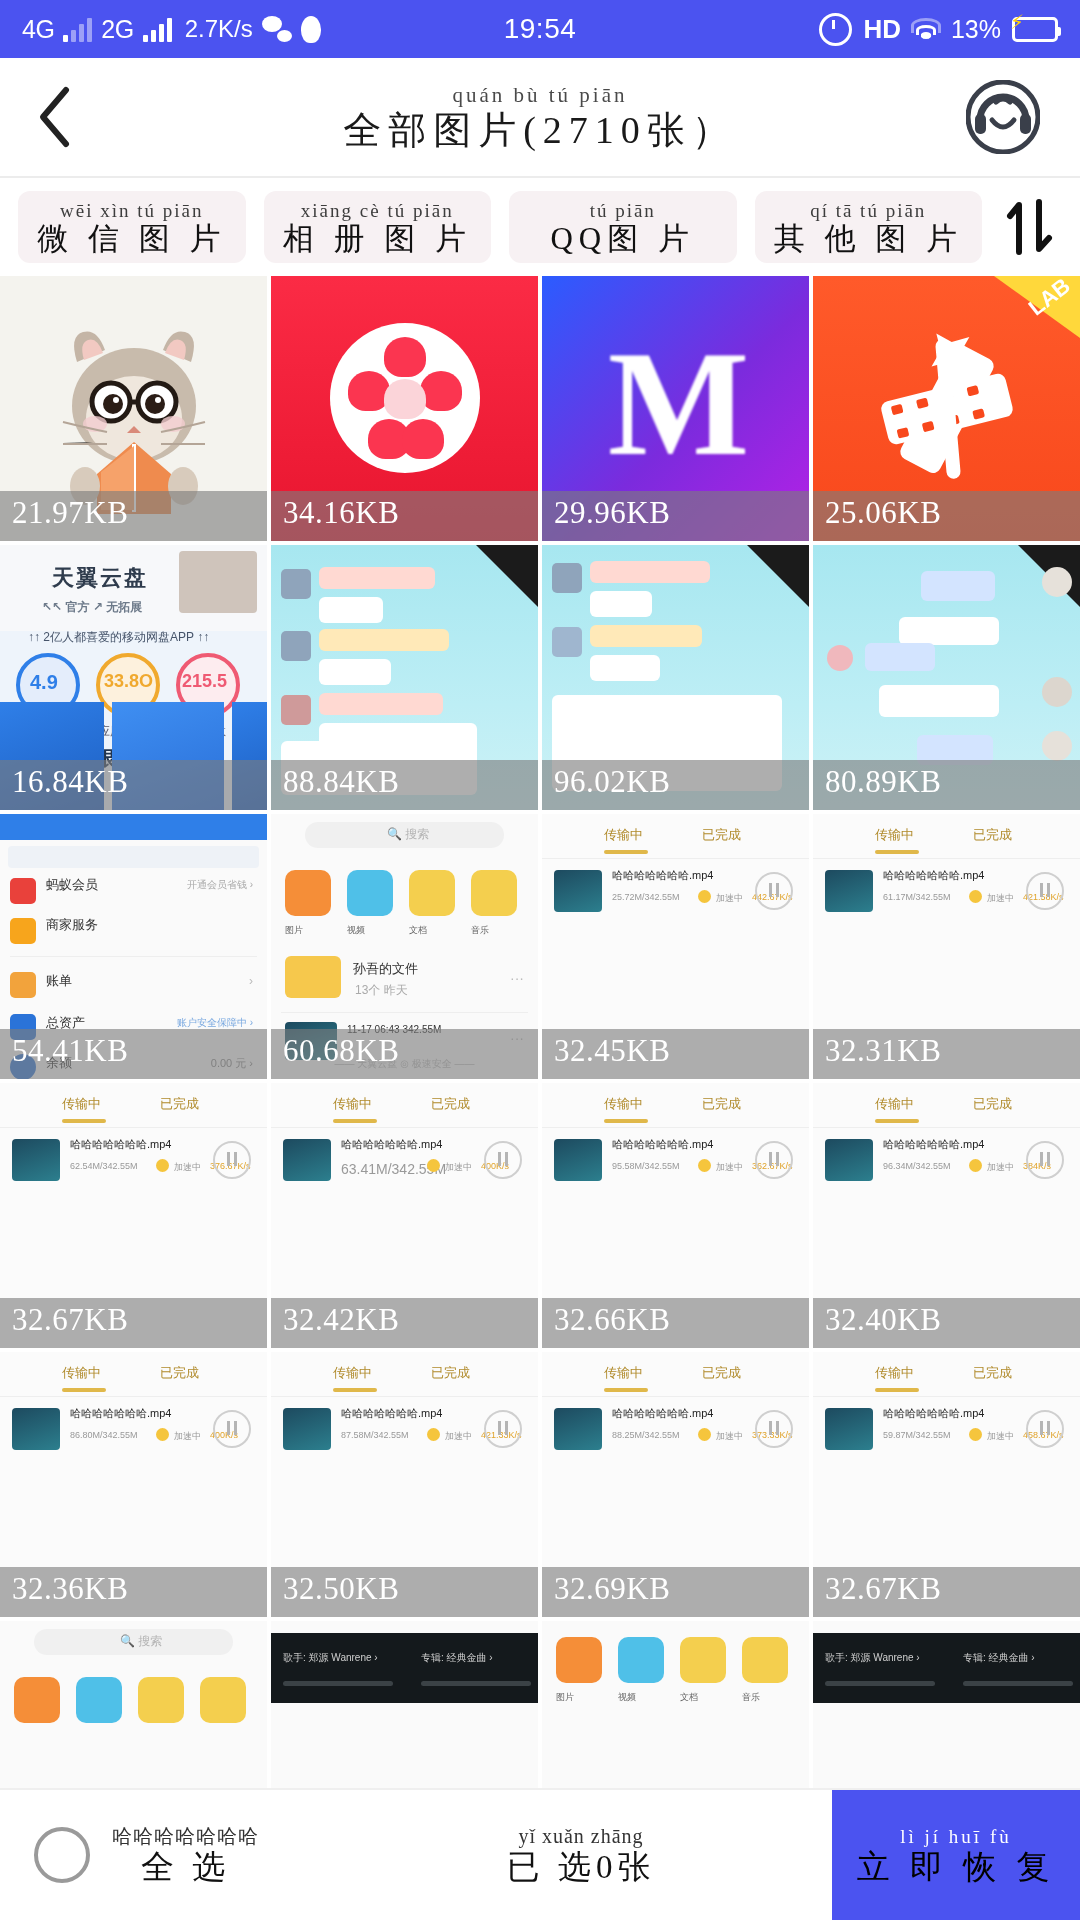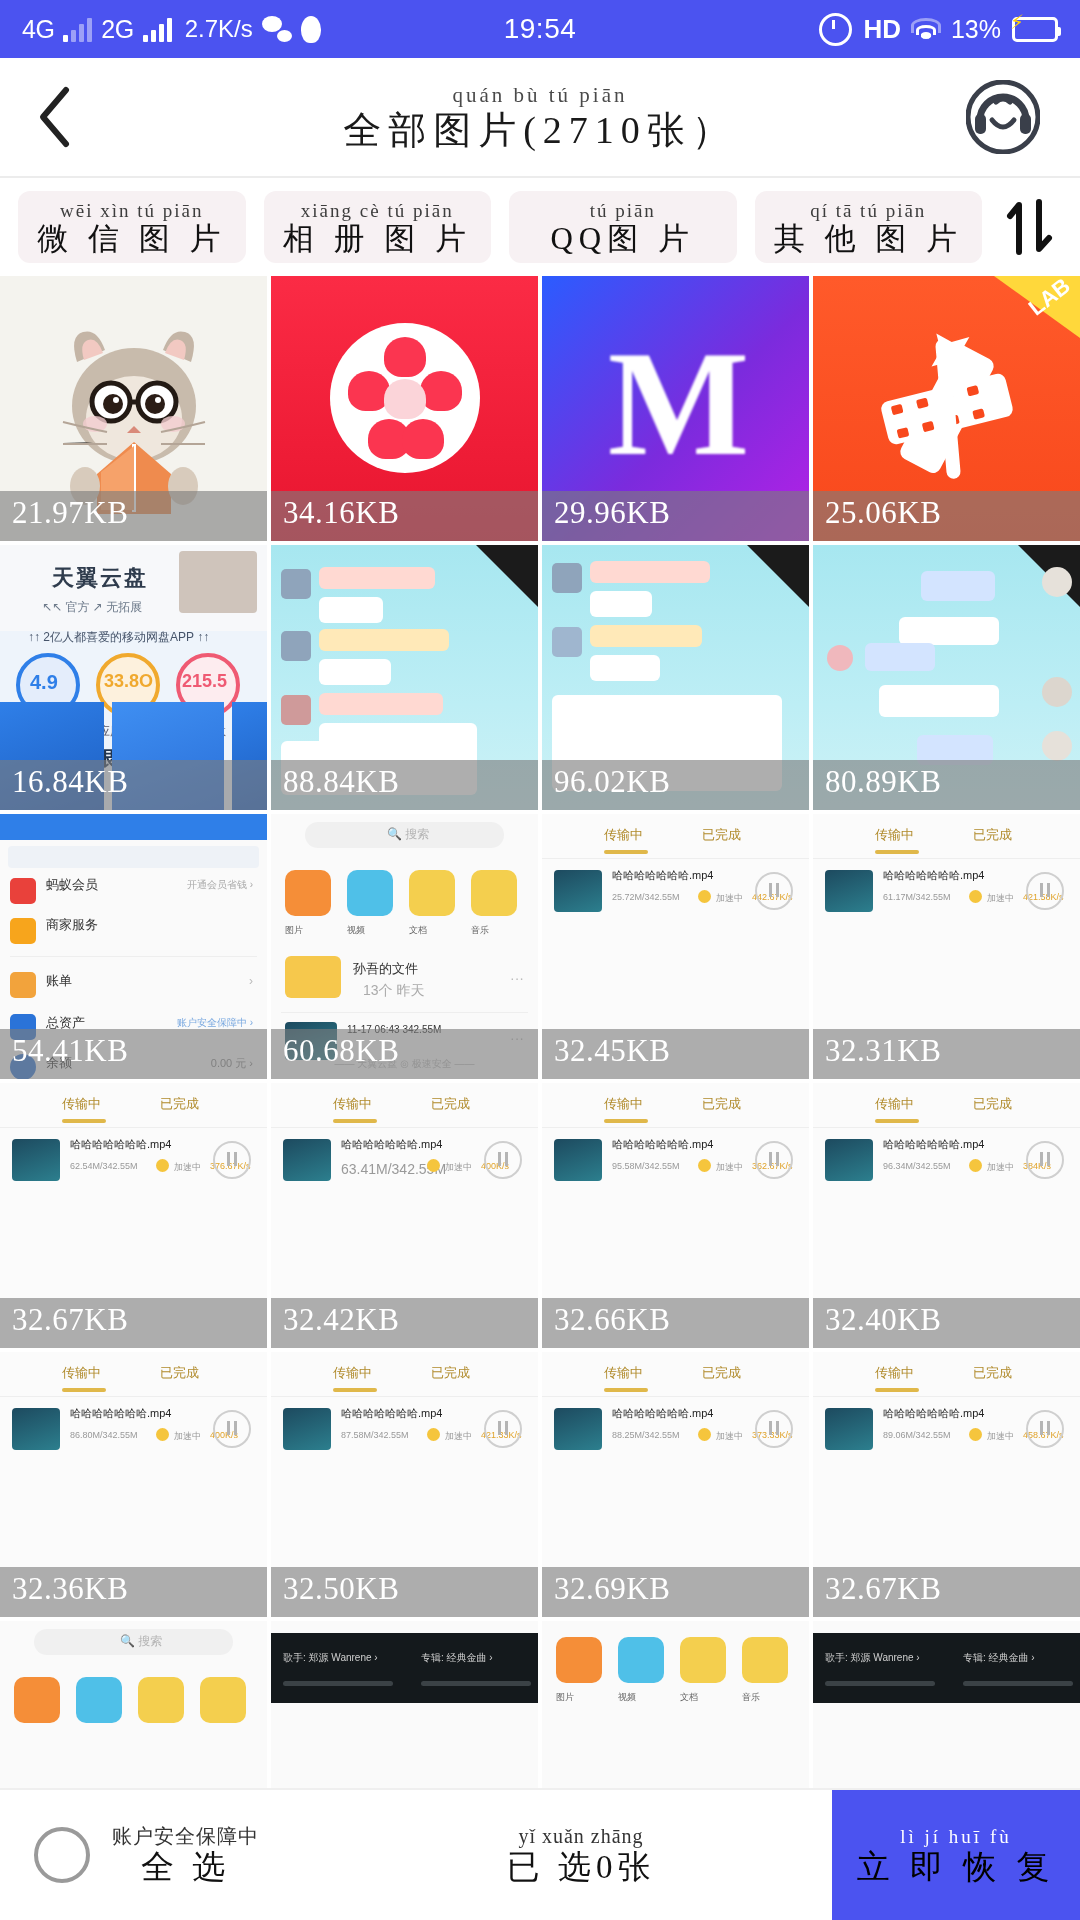--- a/index.html
+++ b/index.html
@@ -311,21 +311,21 @@
         </svg>
       </div>
       <div class="size">25.06KB</div>
     </div>
 
     <div class="cell">
       <div class="art art-cloud">
         <div style="position:absolute;left:0;right:0;top:0;height:86px;background:#f7f8fa;"></div>
         <div style="position:absolute;right:10px;top:6px;width:78px;height:62px;background:#cfc4bb;border-radius:4px;"></div>
         <div style="position:absolute;left:52px;top:18px;font-size:22px;color:#2f3c4d;font-weight:bold;letter-spacing:2px;">天翼云盘</div>
-        <div style="position:absolute;left:42px;top:54px;font-size:12px;color:#6d7a8a;">↖↖ 官方 ↗ 无拓展</div>
+        <div style="position:absolute;left:42px;top:54px;font-size:12px;color:#6d7a8a;font-weight:bold;">↖↖ 官方 ↗ 无拓展</div>
         <div style="position:absolute;left:28px;top:84px;font-size:12px;color:#46546a;">↑↑ 2亿人都喜爱的移动网盘APP ↑↑</div>
         <div style="position:absolute;left:16px;top:108px;width:64px;height:64px;border-radius:50%;background:#e4edfb;"></div>
         <div style="position:absolute;left:16px;top:108px;width:64px;height:64px;border-radius:50%;border:4px solid #2f7fe8;box-sizing:border-box;"></div>
         <div style="position:absolute;left:30px;top:126px;font-size:20px;color:#2f7fe8;font-weight:bold;">4.9</div>
         <div style="position:absolute;left:18px;top:178px;font-size:12px;color:#556;">应用评分</div>
         <div style="position:absolute;left:96px;top:108px;width:64px;height:64px;border-radius:50%;background:#fdf1dd;"></div>
         <div style="position:absolute;left:96px;top:108px;width:64px;height:64px;border-radius:50%;border:4px solid #f0a92e;box-sizing:border-box;"></div>
         <div style="position:absolute;left:104px;top:126px;font-size:18px;color:#f0a92e;font-weight:bold;">33.8O</div>
         <div style="position:absolute;left:98px;top:178px;font-size:12px;color:#556;">应用大小</div>
         <div style="position:absolute;left:176px;top:108px;width:64px;height:64px;border-radius:50%;background:#fdecef;"></div>
@@ -418,21 +418,21 @@
         <div style="position:absolute;left:14px;top:56px;width:46px;height:46px;border-radius:10px;background:#f58e38;"></div>
         <div style="position:absolute;left:76px;top:56px;width:46px;height:46px;border-radius:10px;background:#4fc0e8;"></div>
         <div style="position:absolute;left:138px;top:56px;width:46px;height:46px;border-radius:10px;background:#f4cf4e;"></div>
         <div style="position:absolute;left:200px;top:56px;width:46px;height:46px;border-radius:10px;background:#f4cf4e;"></div>
         <div style="position:absolute;left:14px;top:110px;font-size:9px;color:#666;">图片</div>
         <div style="position:absolute;left:76px;top:110px;font-size:9px;color:#666;">视频</div>
         <div style="position:absolute;left:138px;top:110px;font-size:9px;color:#666;">文档</div>
         <div style="position:absolute;left:200px;top:110px;font-size:9px;color:#666;">音乐</div>
         <div style="position:absolute;left:14px;top:142px;width:56px;height:42px;border-radius:6px;background:#f6c84c;"></div>
         <div style="position:absolute;left:82px;top:146px;font-size:13px;color:#333;">孙吾的文件</div>
-        <div style="position:absolute;left:92px;top:168px;font-size:14px;color:#aaa;">13个 昨天</div>
+        <div style="position:absolute;left:84px;top:168px;font-size:12px;color:#aaa;">13个 昨天</div>
         <div style="position:absolute;right:14px;top:156px;font-size:14px;color:#bbb;">···</div>
         <div class="docrow" style="top:198px;"></div>
         <div class="thumb" style="left:14px;top:208px;width:52px;height:38px;"></div>
         <div style="position:absolute;left:76px;top:210px;font-size:10px;color:#333;">11-17 06:43  342.55M</div>
         <div style="position:absolute;right:14px;top:216px;font-size:14px;color:#bbb;">···</div>
         <div style="position:absolute;left:0;right:0;bottom:8px;text-align:center;font-size:10px;color:#bbb;">—— 天翼云盘 ◎ 极速安全 ——</div>
       </div>
       <div class="size">60.68KB</div>
     </div>
 
@@ -610,21 +610,21 @@
     <div class="cell">
       <div class="art art-dl">
         <div class="tabline">
             <span class="tl-txt" style="left:62px;top:2px;">传输中</span>
             <span class="tl-txt" style="left:160px;top:2px;">已完成</span>
             <span class="tl-underline" style="left:62px;top:26px;width:44px;"></span>
           </div>
         <div class="docrow" style="top:44px;left:0;right:0;"></div>
         <div class="thumb" style="left:12px;top:56px;width:48px;height:42px;"></div>
         <div style="position:absolute;left:70px;top:54px;font-size:11px;color:#222;">哈哈哈哈哈哈哈.mp4</div>
-        <div style="position:absolute;left:70px;top:78px;font-size:9px;color:#999;">89.06M/342.55M</div>
+        <div style="position:absolute;left:70px;top:78px;font-size:9px;color:#999;">59.87M/342.55M</div>
         <div class="dot" style="left:156px;top:76px;width:13px;height:13px;background:#f5c53d;"></div>
         <div style="position:absolute;left:174px;top:78px;font-size:9px;color:#999;">加速中</div>
         <div style="position:absolute;left:210px;top:78px;font-size:9px;color:#e0a32a;">458.67K/s</div>
         <div class="pauseb" style="right:16px;top:58px;"></div>
       </div>
       <div class="size">32.67KB</div>
     </div>
 
     <div class="cell">
       <div class="art art-list">
@@ -665,21 +665,21 @@
         <div style="position:absolute;left:12px;top:60px;width:110px;height:5px;background:#3b4246;border-radius:3px;"></div>
         <div style="position:absolute;left:150px;top:60px;width:110px;height:5px;background:#3b4246;border-radius:3px;"></div>
       </div>
     </div>
   </div>
 
   <div class="bottombar">
     <div class="selall">
       <span class="circle"></span>
       <span class="ruby">
-        <span class="py">账户安全保障中</span>
+        <span class="py">哈哈哈哈哈哈哈</span>
         <span class="hz">全 选</span>
       </span>
     </div>
     <div class="selcount">
       <span class="ruby">
         <span class="py">yǐ  xuǎn  zhāng</span>
         <span class="hz">已 选0张</span>
       </span>
     </div>
     <div class="restore">

